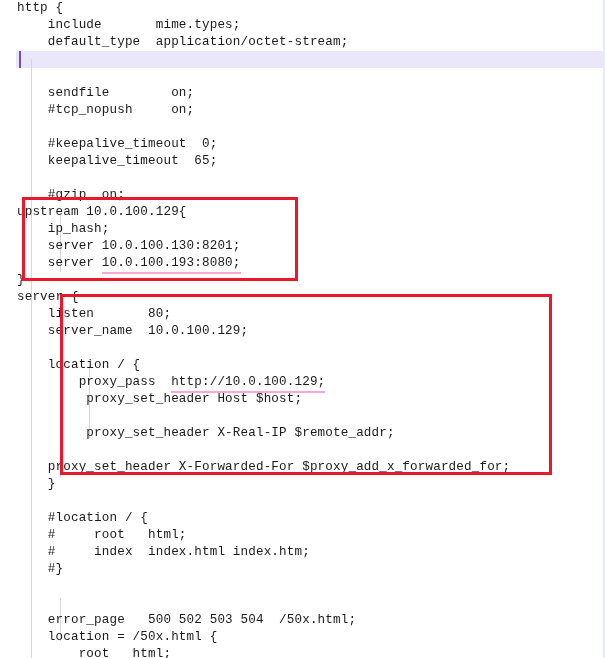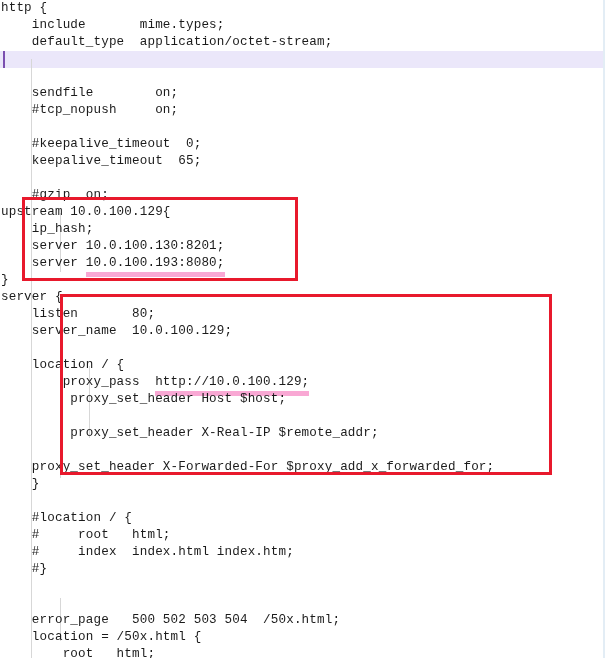--- a/index.html
+++ b/index.html
@@ -31,20 +31,21 @@
     line-height: 17px;
     color: #1b1b1b;
     white-space: pre;
     letter-spacing: 0.15px;
   }
   .line {
     position: relative;
     height: 17px;
     padding-left: 1px;
     box-sizing: border-box;
+    margin-left: 16px;
   }
   .line .txt {
     position: relative;
     z-index: 3;
     display: inline-block;
   }
   
   .line.active {
     background: #ebe7fa;
   }
@@ -61,21 +62,21 @@
   
   .guide {
     position: absolute;
     top: 0;
     width: 1px;
     background: #d7d7d7;
     z-index: 1;
   }
   
   .ul {
-    border-bottom: 5px solid #f9a8d4;
+    border-bottom: 2px solid #f9a8d4;
   }
   
   .redbox {
     position: absolute;
     border: 3px solid #e8192c;
     box-sizing: border-box;
     z-index: 10;
     background: transparent;
     pointer-events: none;
   }

